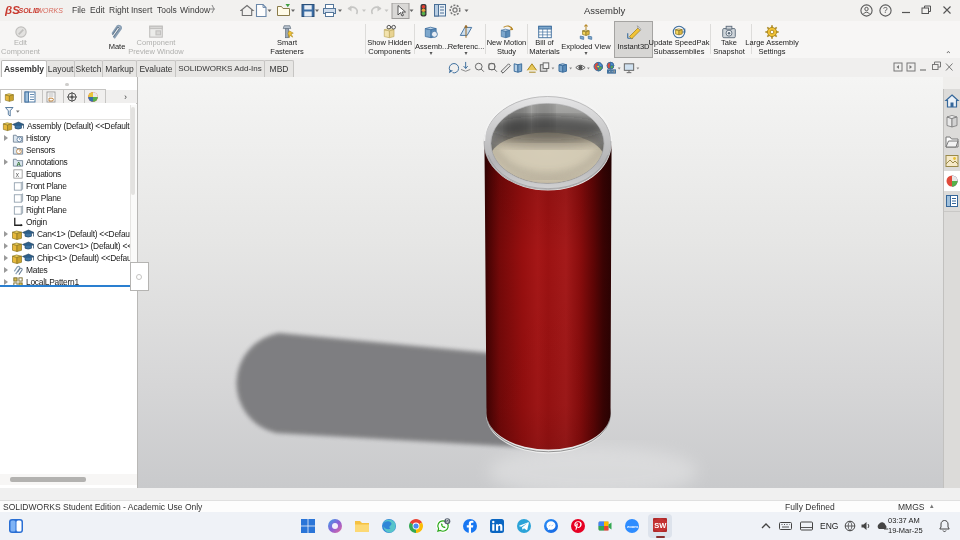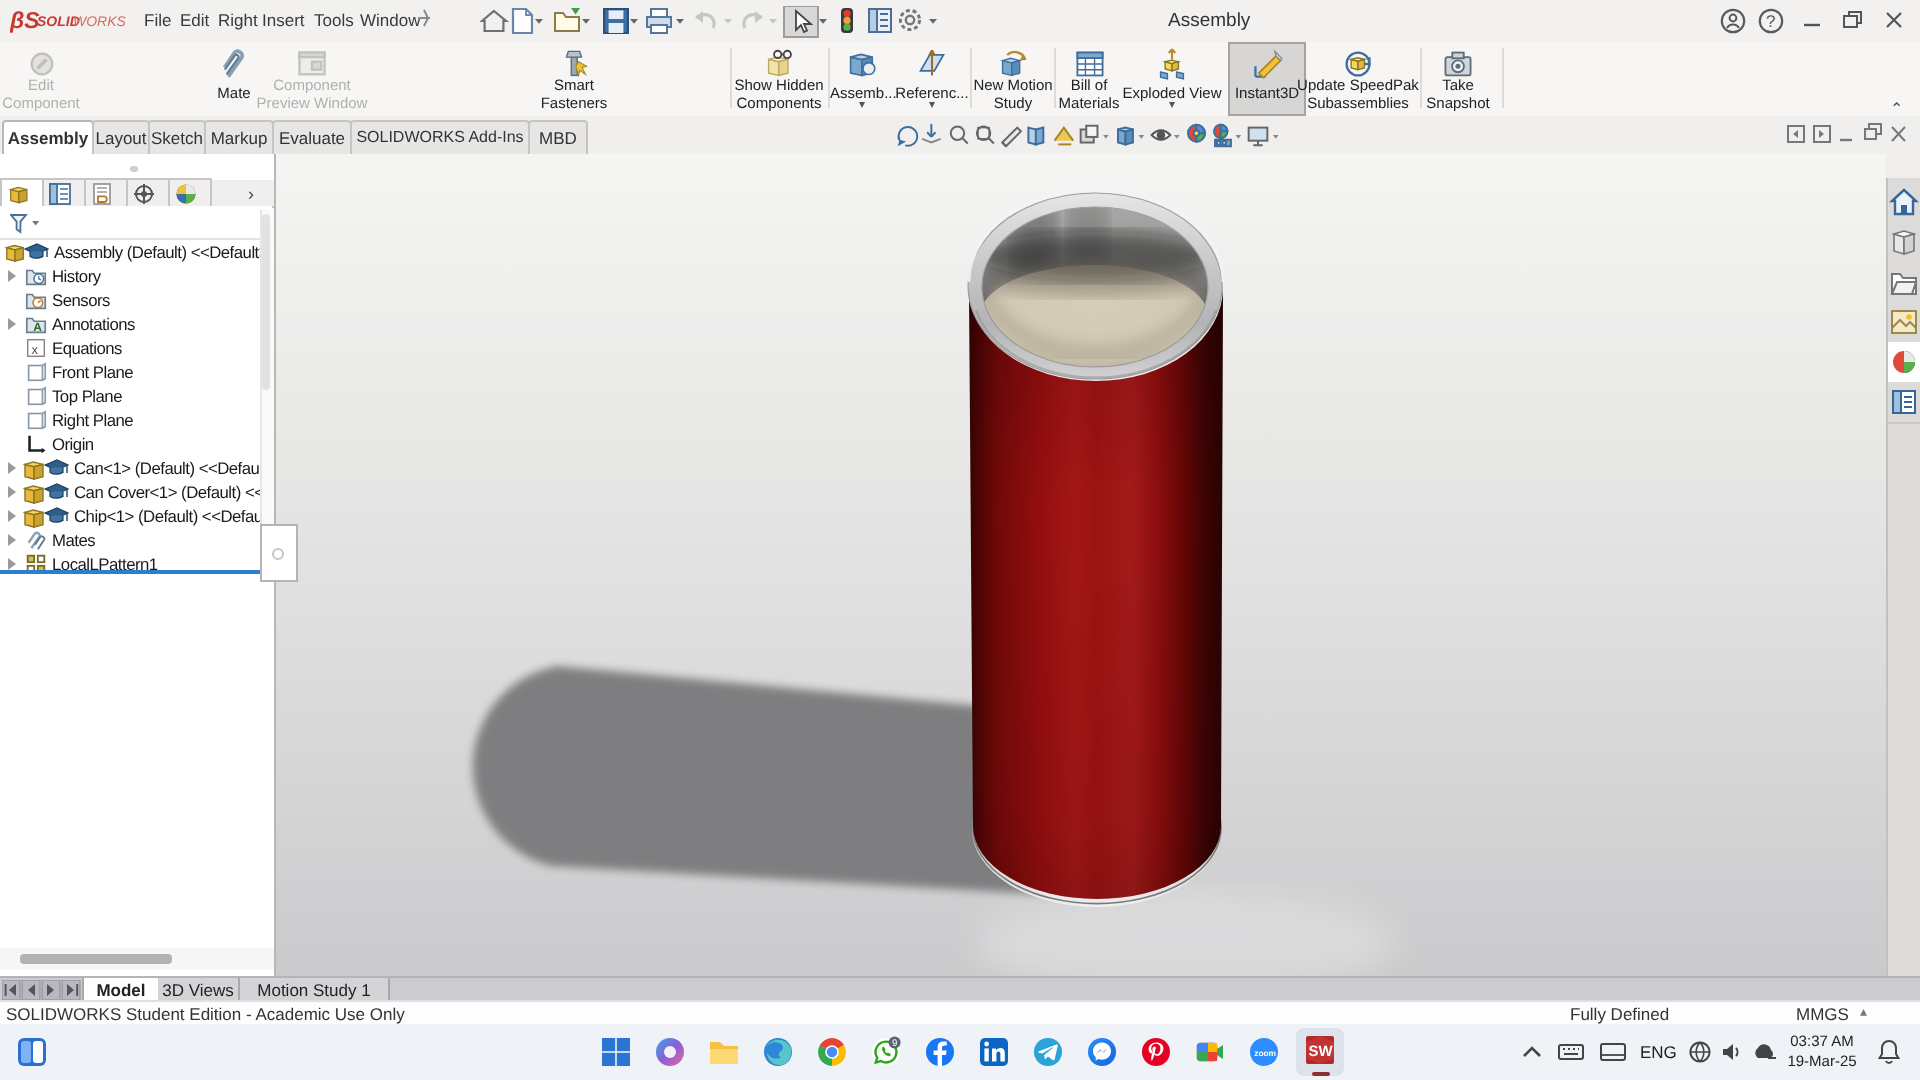--- a/index.html
+++ b/index.html
@@ -288,20 +288,37 @@
     <div class="rbtn" style="left:711px;width:36px">
       <svg class="ricon" viewBox="0 0 14 14">
           <rect x="1.5" y="4" width="11" height="8" rx="1" fill="#cfd5da" stroke="#5d6b7a" stroke-width="0.8"></rect>
           <rect x="4.5" y="2" width="5" height="2.5" fill="#cfd5da" stroke="#5d6b7a" stroke-width="0.8"></rect>
           <circle cx="7" cy="8" r="2.6" fill="#eef2f5" stroke="#5d6b7a" stroke-width="0.8"></circle>
           <circle cx="7" cy="8" r="1.1" fill="#5d6b7a"></circle>
         </svg>
       <div class="rlabel" style="top:16px">Take<br>Snapshot</div>
     </div>
 
+    <div class="rbtn" style="left:741px;width:62px">
+      <svg class="ricon" viewBox="0 0 14 14">
+          <circle cx="7" cy="7" r="4" fill="#f2c335" stroke="#a8861d" stroke-width="0.8"></circle>
+          <g stroke="#a8861d" stroke-width="1.4">
+            <path d="M7 1.2 L7 3"></path>
+            <path d="M7 11 L7 12.8"></path>
+            <path d="M1.2 7 L3 7"></path>
+            <path d="M11 7 L12.8 7"></path>
+            <path d="M2.9 2.9 L4.2 4.2"></path>
+            <path d="M9.8 9.8 L11.1 11.1"></path>
+            <path d="M11.1 2.9 L9.8 4.2"></path>
+            <path d="M4.2 9.8 L2.9 11.1"></path>
+          </g>
+          <circle cx="7" cy="7" r="1.6" fill="#fff" stroke="#a8861d" stroke-width="0.8"></circle>
+        </svg>
+      <div class="rlabel" style="top:16px">Large Assembly<br>Settings</div>
+    </div>
     <div class="abs" style="left:945px;top:29px;font-size:8px;color:#555">⌃</div>
   </div>
   <div id="rtabs">
     <div class="rtab active" style="left:1px;width:44px">Assembly</div>
     <div class="rtab" style="left:46px;width:27px">Layout</div>
     <div class="rtab" style="left:74px;width:27px">Sketch</div>
     <div class="rtab" style="left:102px;width:33px">Markup</div>
     <div class="rtab" style="left:136px;width:38px">Evaluate</div>
     <div class="rtab" style="left:175px;width:88px;font-size:8px">SOLIDWORKS Add-Ins</div>
     <div class="rtab" style="left:264px;width:28px">MBD</div>
@@ -696,40 +713,20 @@
           <path d="M8 4.5 A5.5 5.5 0 0 1 8 15.5 Z" fill="#3a6ea8"></path>
           <path d="M8 10 L13.5 10 A5.5 5.5 0 0 1 8 15.5 Z" fill="#57b04a"></path>
           <path d="M8 10 L8 4.5 A5.5 5.5 0 0 1 13.5 10 Z" fill="#e8e8e8"></path>
         </svg></div>
     <div class="rcell" style="top:114px"><svg width="16" height="20" viewBox="0 0 16 20">
           <rect x="2.5" y="4.5" width="11" height="11" fill="#fff" stroke="#35679a" stroke-width="1"></rect>
           <rect x="2.5" y="4.5" width="4" height="11" fill="#9fc0dc" stroke="#35679a" stroke-width="1"></rect>
           <path d="M8 7.5 L12 7.5 M8 10 L12 10 M8 12.5 L12 12.5" stroke="#35679a" stroke-width="1"></path>
         </svg></div>
   </div>
-  <div id="doctabs">
-    <svg class="abs" style="left:1px;top:1px" width="40" height="10" viewBox="0 0 40 10">
-      <g fill="#b9b8c2" stroke="#8a8994" stroke-width="0.5">
-        <rect x="0" y="0" width="9" height="10"></rect>
-          <rect x="10" y="0" width="9" height="10"></rect>
-          <rect x="20" y="0" width="9" height="10"></rect>
-          <rect x="30" y="0" width="9" height="10"></rect>
-      </g>
-      <g fill="#555">
-        <path d="M2 2 L2 8 M7 2 L3.5 5 L7 8 Z"></path>
-          <path d="M16.5 2 L13 5 L16.5 8 Z"></path>
-          <path d="M22.5 2 L26 5 L22.5 8 Z"></path>
-          <path d="M32.5 2 L36 5 L32.5 8 Z M37.5 2 L37.5 8"></path>
-      </g>
-      <path d="M1.8 2 L1.8 8 M37.6 2 L37.6 8" stroke="#555" stroke-width="1"></path>
-    </svg>
-    <div class="dtab" style="left:41px;width:37px;background:#fff;font-weight:bold;border-left:1px solid #a9a8ac">Model</div>
-    <div class="dtab" style="left:79px;width:40px;background:#d4d3d7">3D Views</div>
-    <div class="dtab" style="left:120px;width:74px;background:#d4d3d7">Motion Study 1</div>
-  </div>
   <div id="statusbar">
     <span class="abs" style="left:3px;top:1px">SOLIDWORKS Student Edition - Academic Use Only</span>
     <span class="abs" style="left:785px;top:1px">Fully Defined</span>
     <span class="abs" style="left:898px;top:1px">MMGS</span>
     <span class="abs" style="left:930px;top:1px;color:#777;font-size:7px">▴</span>
   </div>
   <div id="taskbar">
     <svg class="abs" style="left:8px;top:6px" width="16" height="16" viewBox="0 0 16 16">
         <rect x="1" y="1" width="14" height="14" rx="3" fill="#2a6fd4"></rect>
         <rect x="2.5" y="2.5" width="5" height="11" rx="1.5" fill="#7fb3f5"></rect>
@@ -859,19 +856,19 @@
         <path d="M1.2 6 L10.8 6 M6 1.2 A7 7 0 0 1 6 10.8 M6 1.2 A7 7 0 0 0 6 10.8" fill="none" stroke="#444" stroke-width="0.8"></path>
       </svg>
     <svg class="abs" style="left:860px;top:8px" width="12" height="12" viewBox="0 0 12 12">
         <path d="M1.5 4.5 L3.5 4.5 L6.5 2 L6.5 10 L3.5 7.5 L1.5 7.5 Z" fill="#444"></path>
         <path d="M8 4 A3 3 0 0 1 8 8" fill="none" stroke="#444" stroke-width="1"></path>
       </svg>
     <svg class="abs" style="left:875px;top:8px" width="14" height="12" viewBox="0 0 14 12">
         <path d="M4 9 A3 3 0 0 1 4 4 A3.5 3.5 0 0 1 10.5 5 A2.5 2.5 0 0 1 10.5 9 Z" fill="#444"></path>
         <path d="M9 9 L13 9" stroke="#444" stroke-width="1"></path>
       </svg>
-    <div class="abs" style="left:888px;top:4px;width:46px;height:20px;font-size:7.5px;color:#222;text-align:center;line-height:10px">03:37 AM<br>19-Mar-25</div>
+    <div class="abs" style="left:888px;top:4px;width:46px;height:20px;font-size:7.5px;color:#222;text-align:left;line-height:10px">03:37 AM<br>19-Mar-25</div>
     <svg class="abs" style="left:938px;top:7px" width="13" height="14" viewBox="0 0 13 14">
         <path d="M6.5 1.5 C4.5 1.5 3 3 3 5 L3 8 L1.8 10 L11.2 10 L10 8 L10 5 C10 3 8.5 1.5 6.5 1.5 Z" fill="none" stroke="#444" stroke-width="1"></path>
         <path d="M5 11.5 A1.6 1.6 0 0 0 8 11.5" fill="none" stroke="#444" stroke-width="1"></path>
       </svg>
   </div>
 </div>
 
 </body></html>

